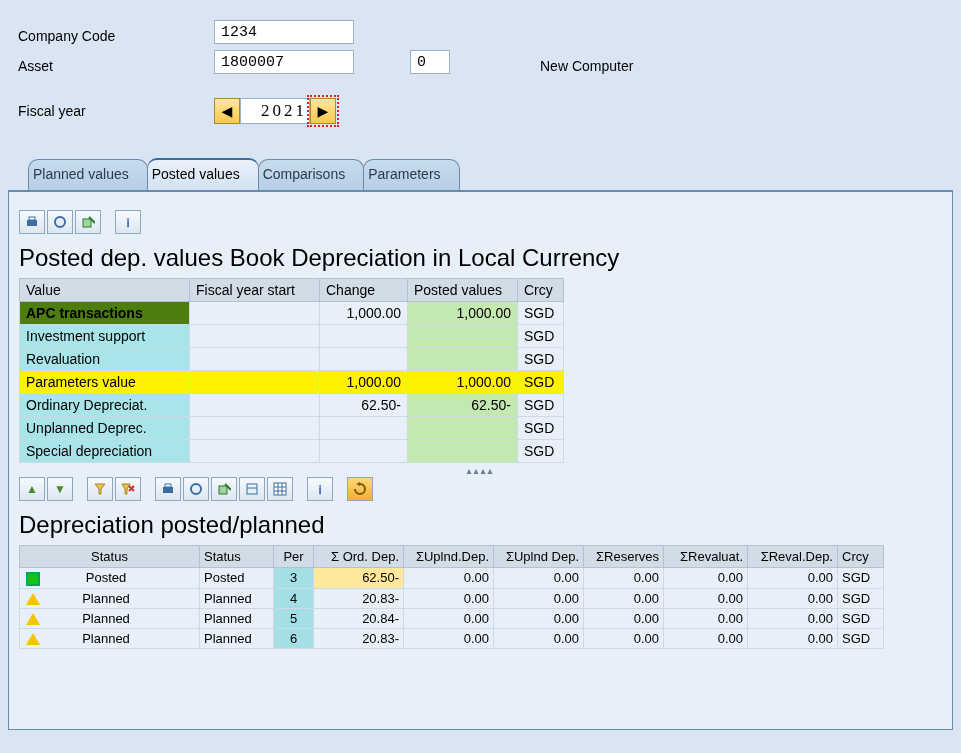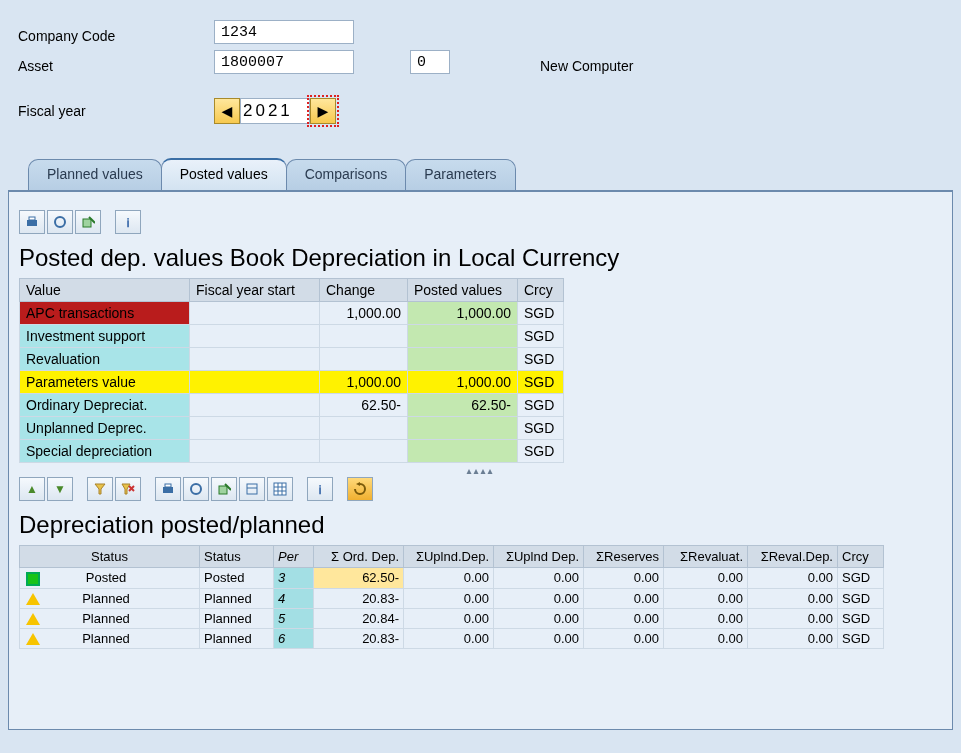--- a/index.html
+++ b/index.html
@@ -30,28 +30,28 @@
   .fy-row { margin-top: 22px; display:flex; align-items:center; }
   .arrow-btn {
     width: 26px; height: 26px;
     background: linear-gradient(#ffe79c, #f7c94f);
     border: 1px solid #a88a2b;
     display: inline-flex; align-items: center; justify-content: center;
     cursor: pointer; font-size: 14px;
   }
   .arrow-btn.highlight { outline: 2px dotted #d22; outline-offset: 1px; }
   .fy-input {
-    font-family: Liberation Sans, sans-serif;
+    font-family: Liberation Serif, serif;
     font-size: 17px; letter-spacing: 3px;
-    width: 70px; height: 26px; text-align:left;
+    width: 70px; height: 26px; text-align:right;
     border: 1px solid #9cb0c6; background:#fff;
   }
   .tabstrip { margin: 28px 0 0 28px; display: flex; align-items: flex-end; }
   .tab {
-    padding: 6px 18px 8px 18px;
+    padding: 6px 18px 8px 4px;
     font-size: 14px;
     border-top-left-radius: 10px 10px;
     border-top-right-radius: 10px 10px;
     border: 1px solid #6c8aad;
     border-bottom: none;
     background: linear-gradient(#c7dbed,#b7cee4);
     margin-right: -1px;
     cursor: pointer;
     color:#2a3b50;
   }
@@ -86,34 +86,34 @@
   .grid1 th {
     background: #d2dce7; border: 1px solid #b3c2d2;
     font-weight: normal; text-align: left; padding: 3px 6px; font-size: 14px;
   }
   .grid1 td { border: 1px solid #cdd9e5; padding: 3px 6px; font-size: 14px; height: 22px; }
   .col-val { width: 170px; }
   .col-fys { width: 130px; text-align:right; }
   .col-chg { width: 88px; text-align:right; }
   .col-pv  { width: 110px; text-align:right; }
   .col-crcy{ width: 46px; }
-  .bg-orange { background:#b91c1c; }
+  .bg-orange { background:#4d7c0f;font-weight:bold; }
   .bg-cyan { background:#a8e4e8; }
   .bg-green { background:#c3e8b0; }
   .bg-yellow { background:#fff200; }
   .splitter { height:10px; margin: 2px 0; cursor: row-resize; text-align:center; color:#6b7e93; font-size:10px; letter-spacing:2px;}
   .grid2 { margin-left: 10px; }
   .grid2 th {
     background: #d2dce7; border: 1px solid #b3c2d2;
     font-weight: normal; padding: 3px 4px; font-size: 13px;
   }
   .grid2 td { border: 1px solid #cdd9e5; padding: 2px 4px; font-size: 13px; height:20px; }
   .c-stat1 { width: 180px; text-align:center; }
   .c-stat2 { width: 74px; }
-  .c-per { width: 40px; text-align:left;font-style:italic; }
+  .c-per { width: 40px; text-align:center; }
   .c-num { width: 90px; text-align:right; }
   .c-crcy { width: 46px; }
   .bg-yellow2 { background:#ffe79c; }
   .bg-cyan2 { background:#a3dfe4; }
   .status-icon { width:14px; height:14px; display:inline-block; vertical-align:middle; margin-right:6px;}
   .sq-green { background:#18c318; border:2px solid #0a5; }
   .tri-yel {
     width:0;height:0;border-left:7px solid transparent;border-right:7px solid transparent;border-bottom:12px solid #f7c400;
     display:inline-block; vertical-align:middle; margin-right:6px;
   }

